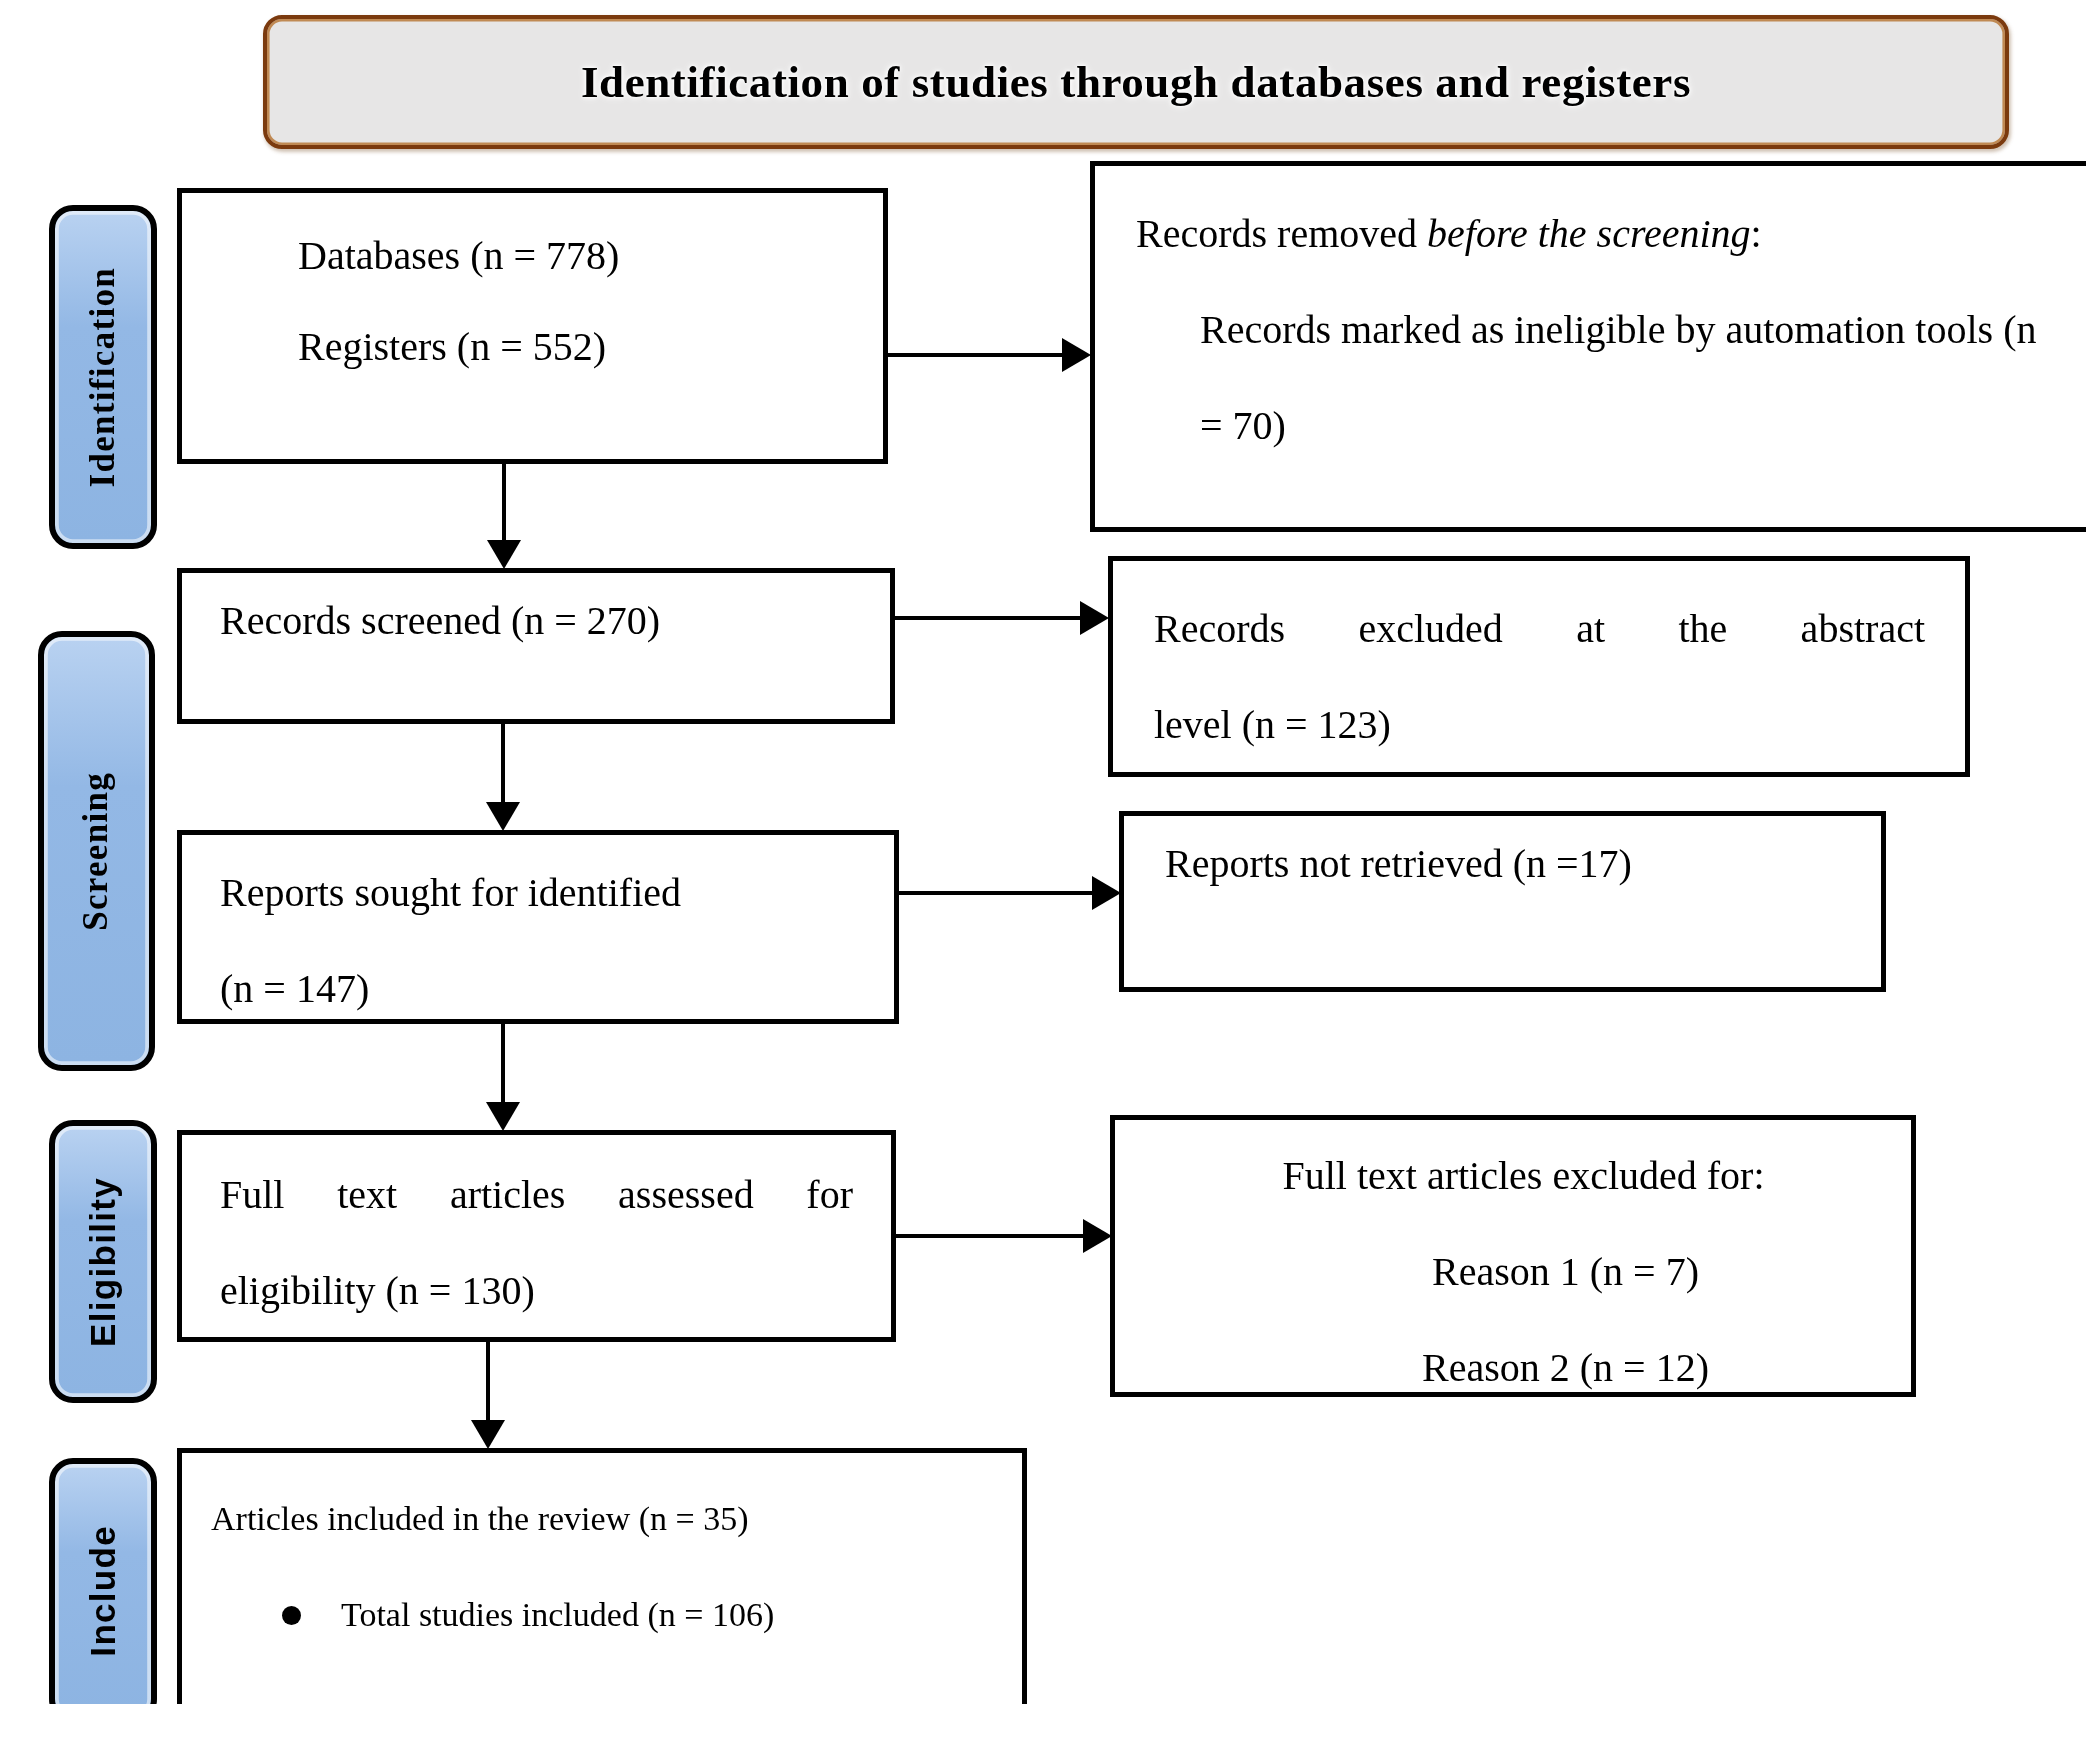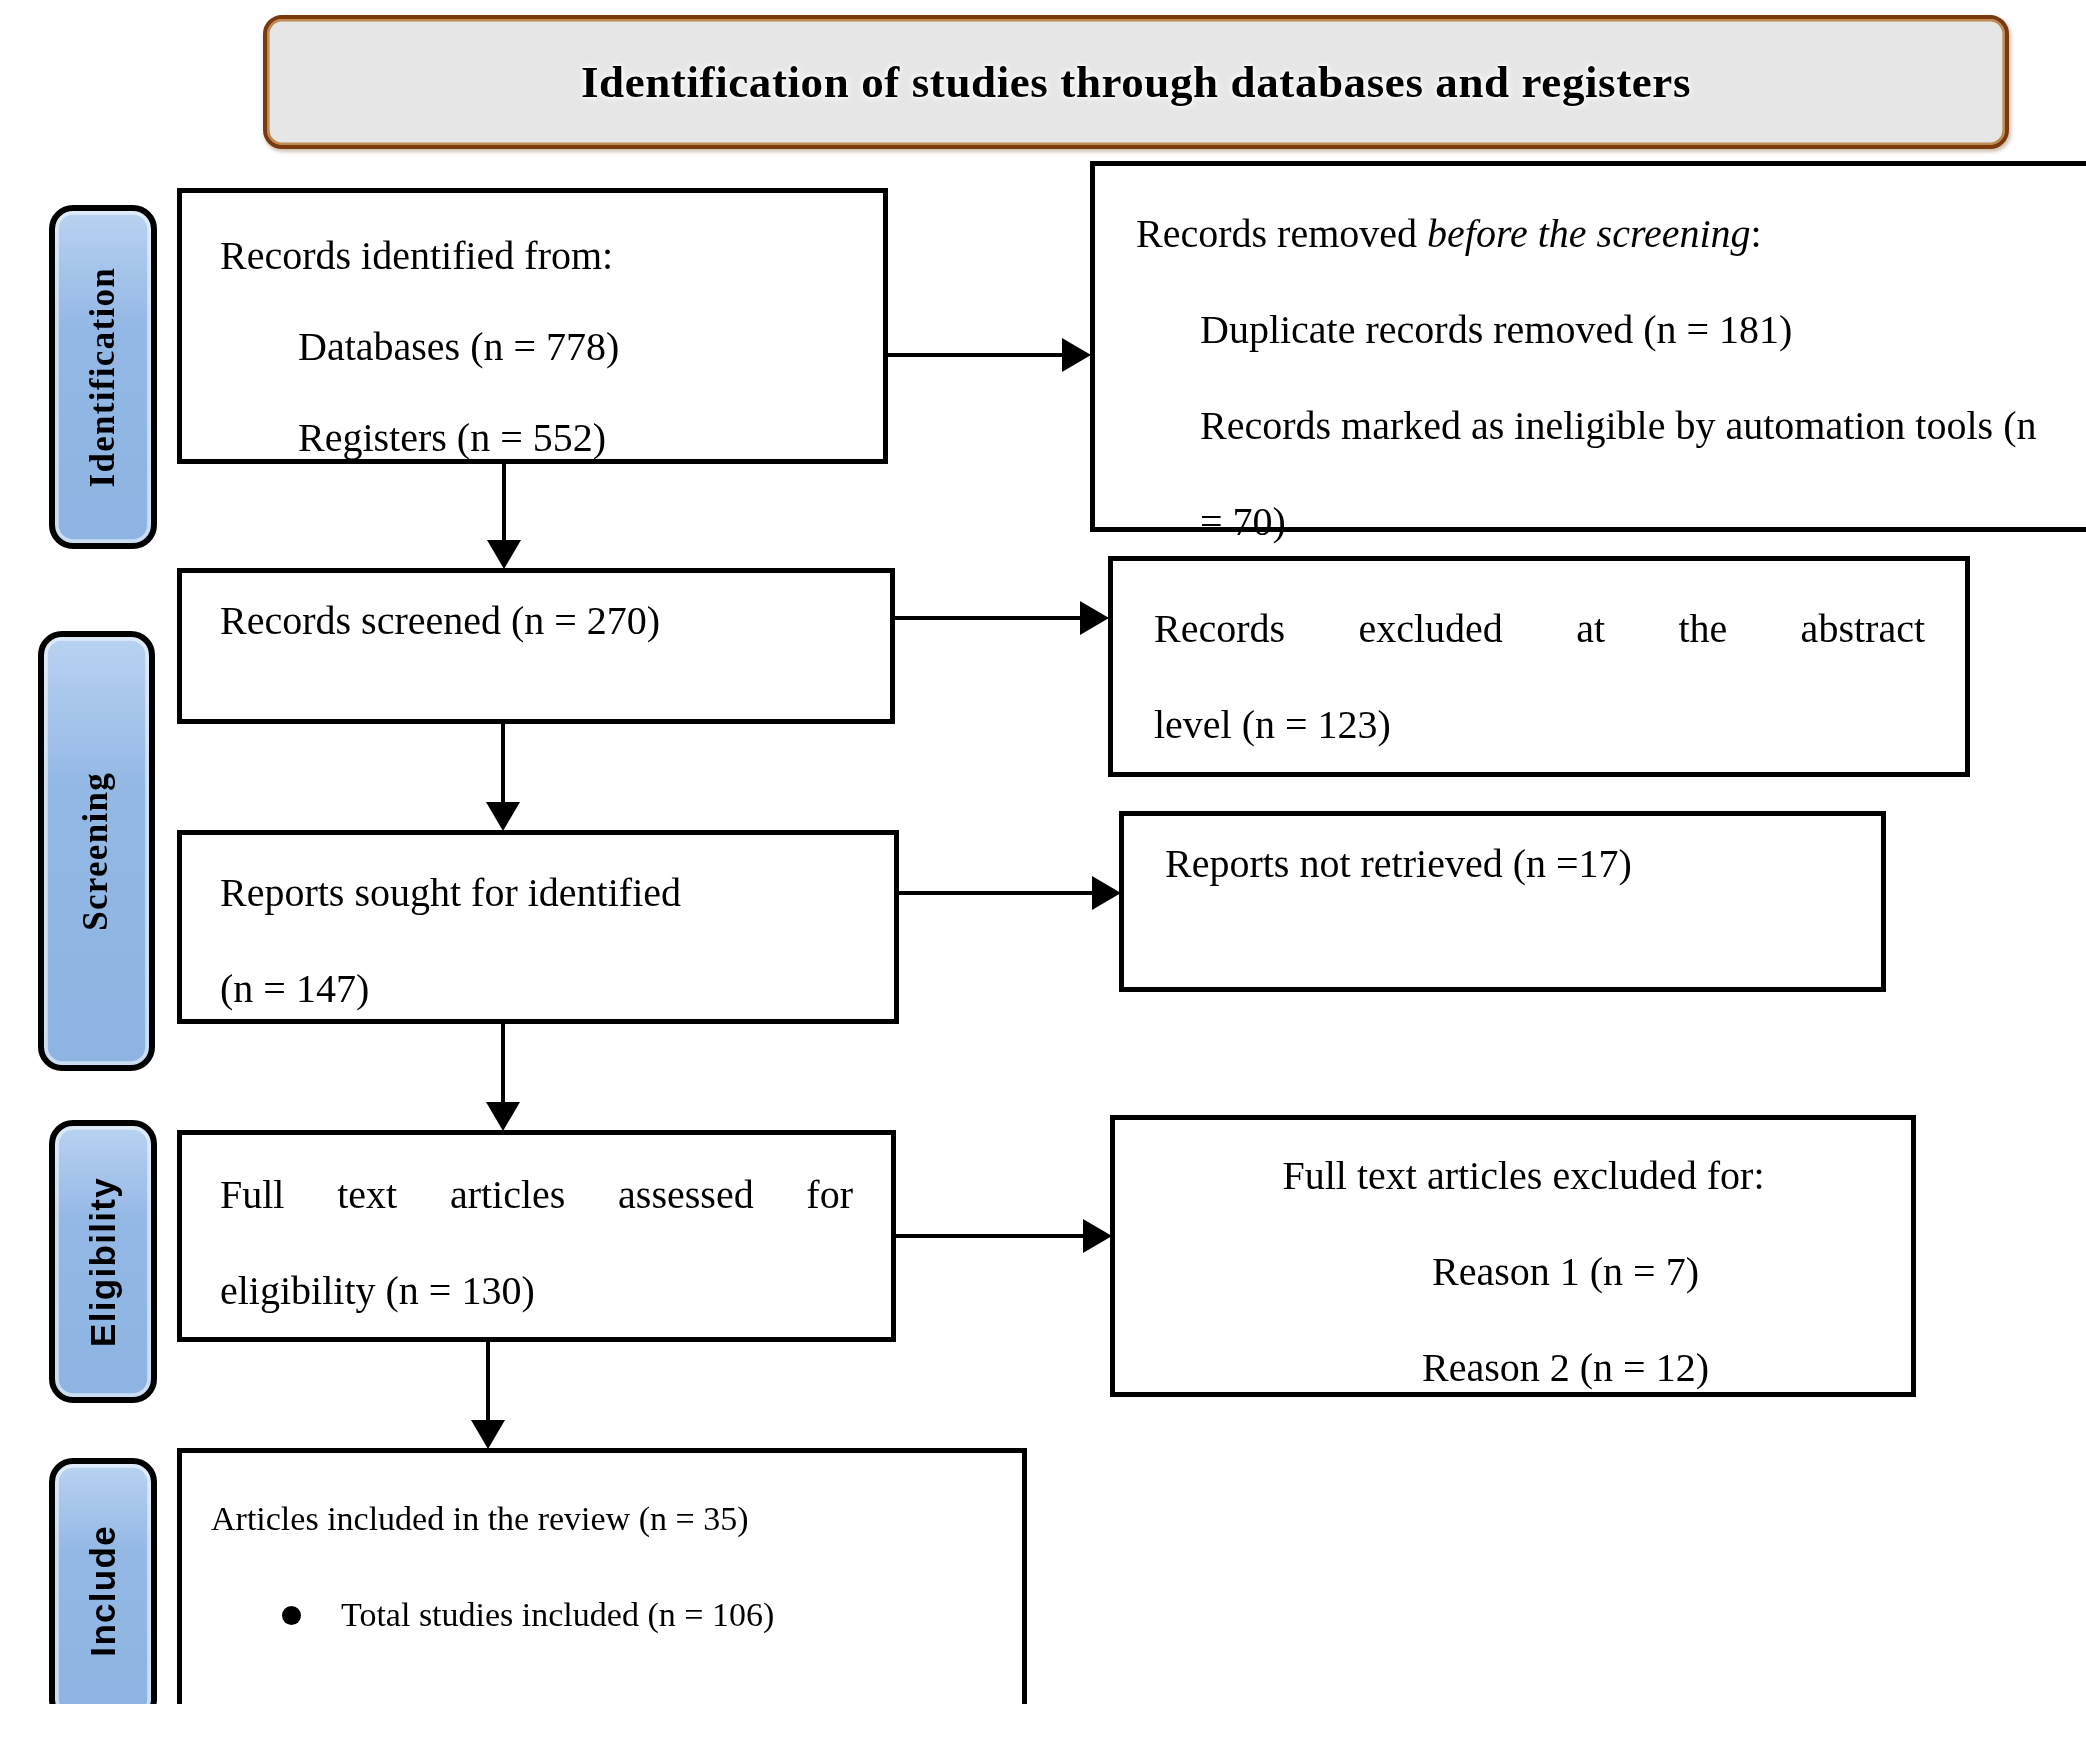--- a/index.html
+++ b/index.html
@@ -180,28 +180,26 @@
     <div class="stage-label">Screening</div>
   </div>
   <div class="stage stage-sans" id="stage-eligibility">
     <div class="stage-label">Eligibility</div>
   </div>
   <div class="stage stage-sans" id="stage-include">
     <div class="stage-label">Include</div>
   </div>
 
   <div class="fbox" id="box-identified">
-    <div class="line">Records identified from:</div>
     <div class="line item">Databases (n = 778)</div>
     <div class="line item">Registers (n = 552)</div>
   </div>
 
   <div class="fbox" id="box-removed">
     <div class="line"><span>Records removed </span><span class="italic">before the screening</span><span>:</span></div>
-    <div class="line item">Duplicate records removed (n = 181)</div>
     <div class="wrap item">Records marked as ineligible by automation tools (n = 70)</div>
   </div>
 
   <div class="fbox vcenter" id="box-screened">
     <div class="line">Records screened (n = 270)</div>
   </div>
 
   <div class="fbox" id="box-excluded-abstract">
     <div class="just">Records excluded at the abstract</div>
     <div class="line">level (n = 123)</div>

